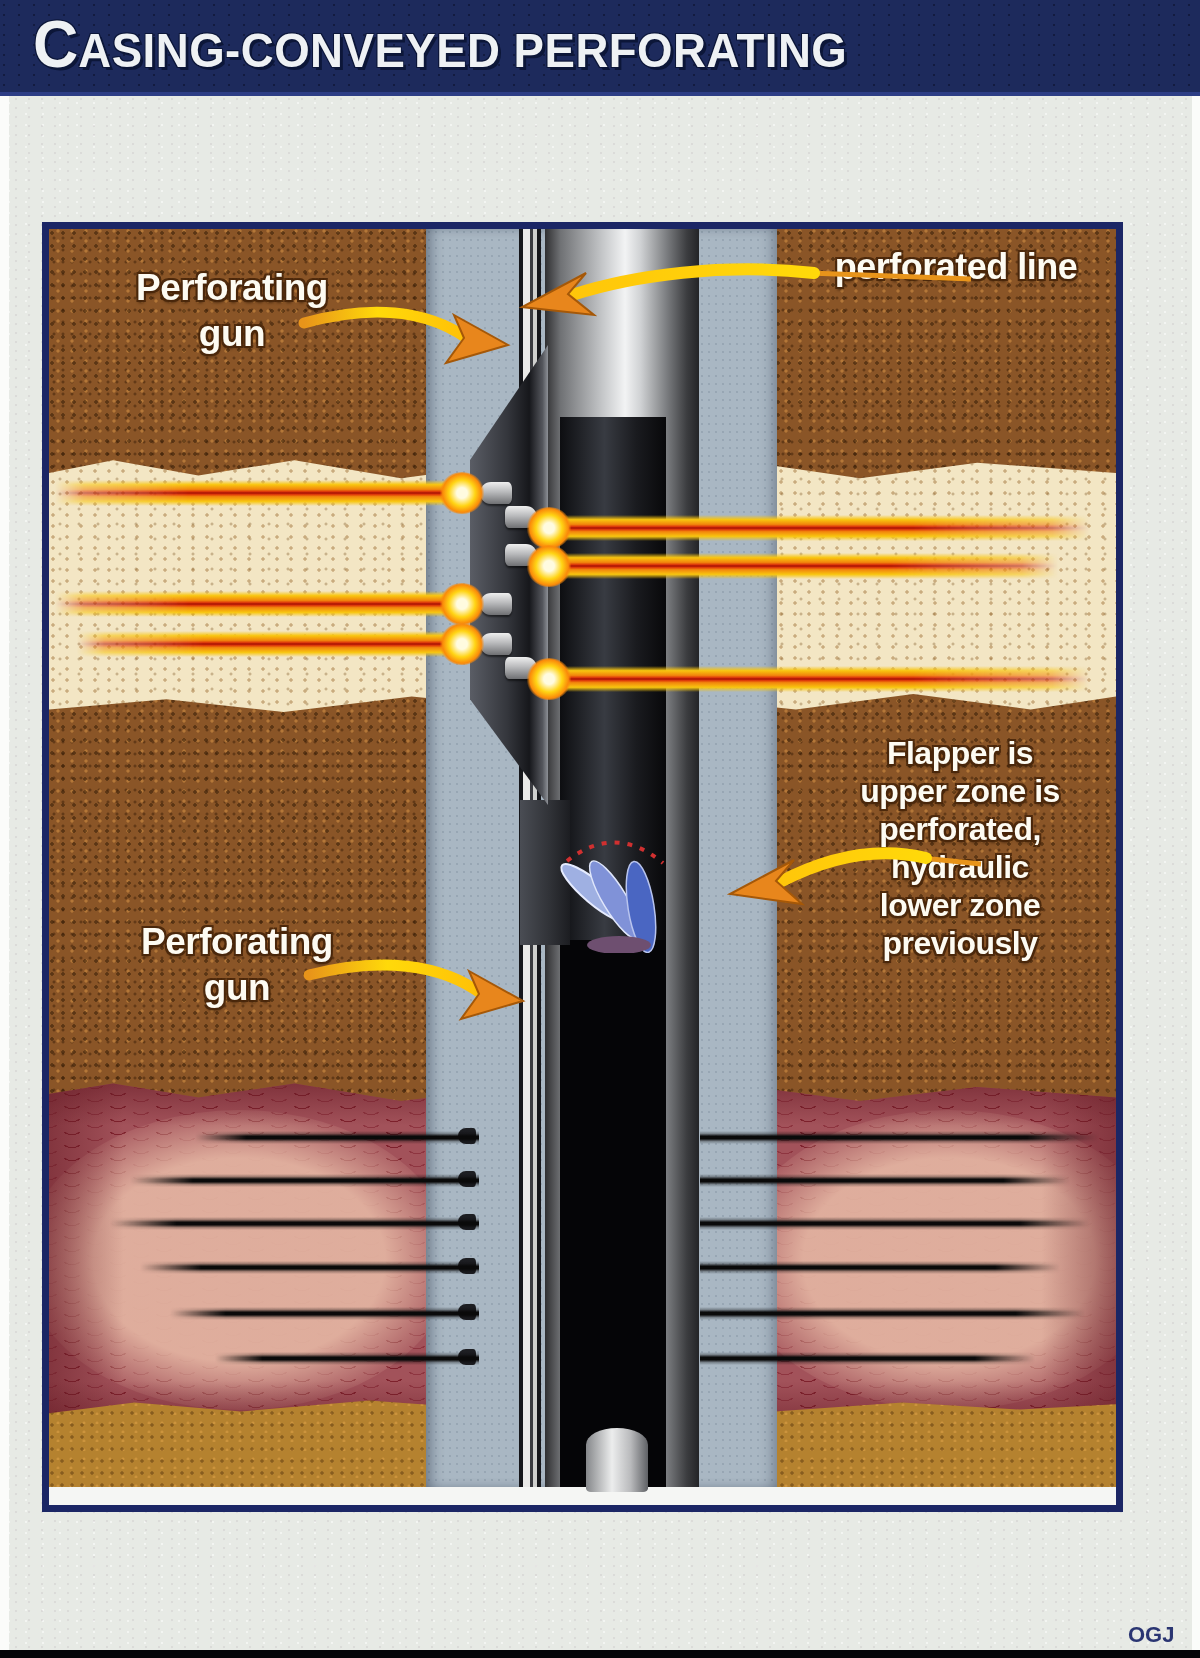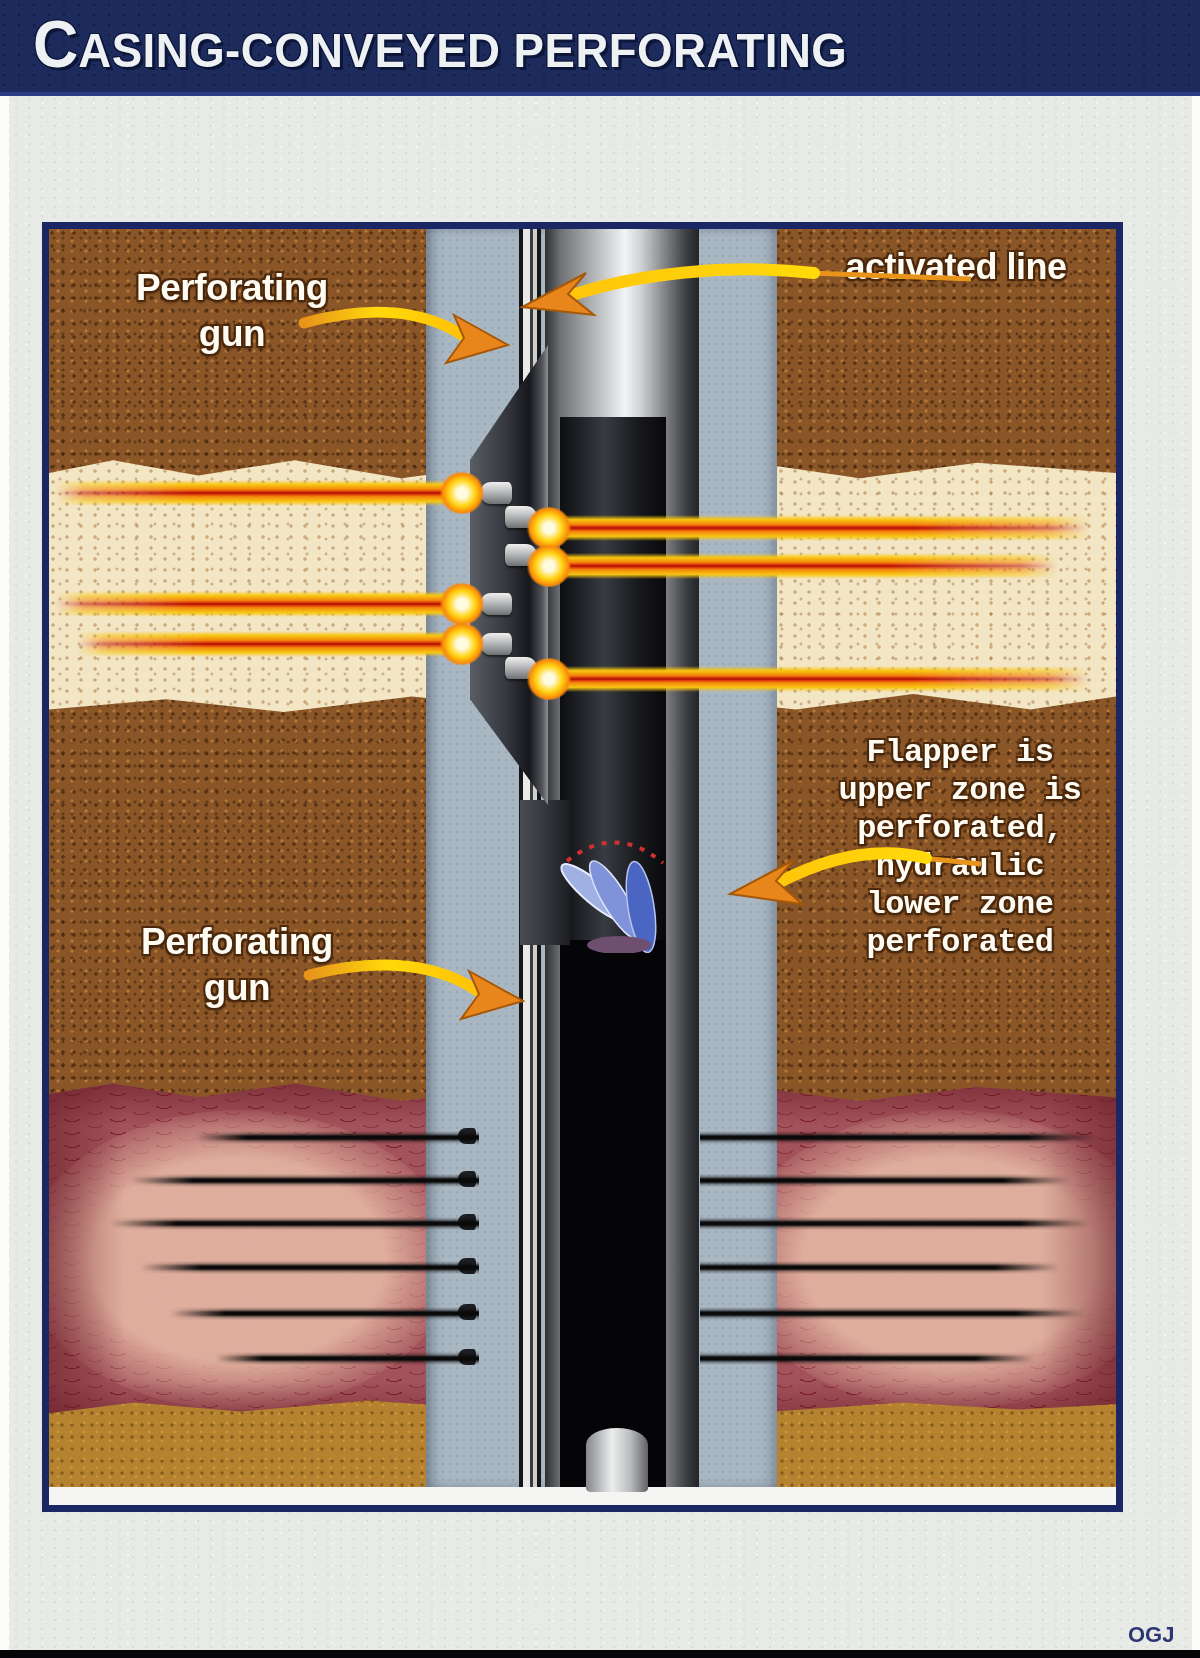--- a/index.html
+++ b/index.html
@@ -211,33 +211,33 @@
       <div class="abs tunnel right" style="left:651px;top:988px;width:390px;"></div>
       <div class="abs tunnel right" style="left:651px;top:1032px;width:360px;"></div>
       <div class="abs tunnel right" style="left:651px;top:1078px;width:385px;"></div>
       <div class="abs tunnel right" style="left:651px;top:1123px;width:335px;"></div>
 
       <div class="abs label lbl-gun" style="left:28px;top:36px;">
         <span class="ln">Perforating</span>
         <span class="ln">gun</span>
       </div>
       <div class="abs label lbl-hyd" style="left:752px;top:16px;">
-        <span class="ln">activated line</span>
+        <span class="ln">perforated line</span>
       </div>
       <div class="abs label lbl-gun" style="left:33px;top:690px;">
         <span class="ln">Perforating</span>
         <span class="ln">gun</span>
       </div>
-      <div class="abs label lbl-flapper" style="left:756px;top:505px;font-family:Liberation Mono, monospace;">
+      <div class="abs label lbl-flapper" style="left:756px;top:505px;">
         <span class="ln">Flapper is</span>
         <span class="ln">upper zone is</span>
         <span class="ln">perforated,</span>
         <span class="ln">hydraulic</span>
         <span class="ln">lower zone</span>
-        <span class="ln">perforated</span>
+        <span class="ln">previously</span>
       </div>
 
       <svg class="abs arrow" style="left:245px;top:70px;" width="230" height="85" viewBox="0 0 230 85">
         <defs>
             <linearGradient id="ag1" x1="0" y1="0" x2="1" y2="0">
               <stop offset="0" stop-color="#e8941a"></stop>
               <stop offset=".45" stop-color="#ffd90a"></stop>
               <stop offset="1" stop-color="#ffc007"></stop>
             </linearGradient>
           </defs>

